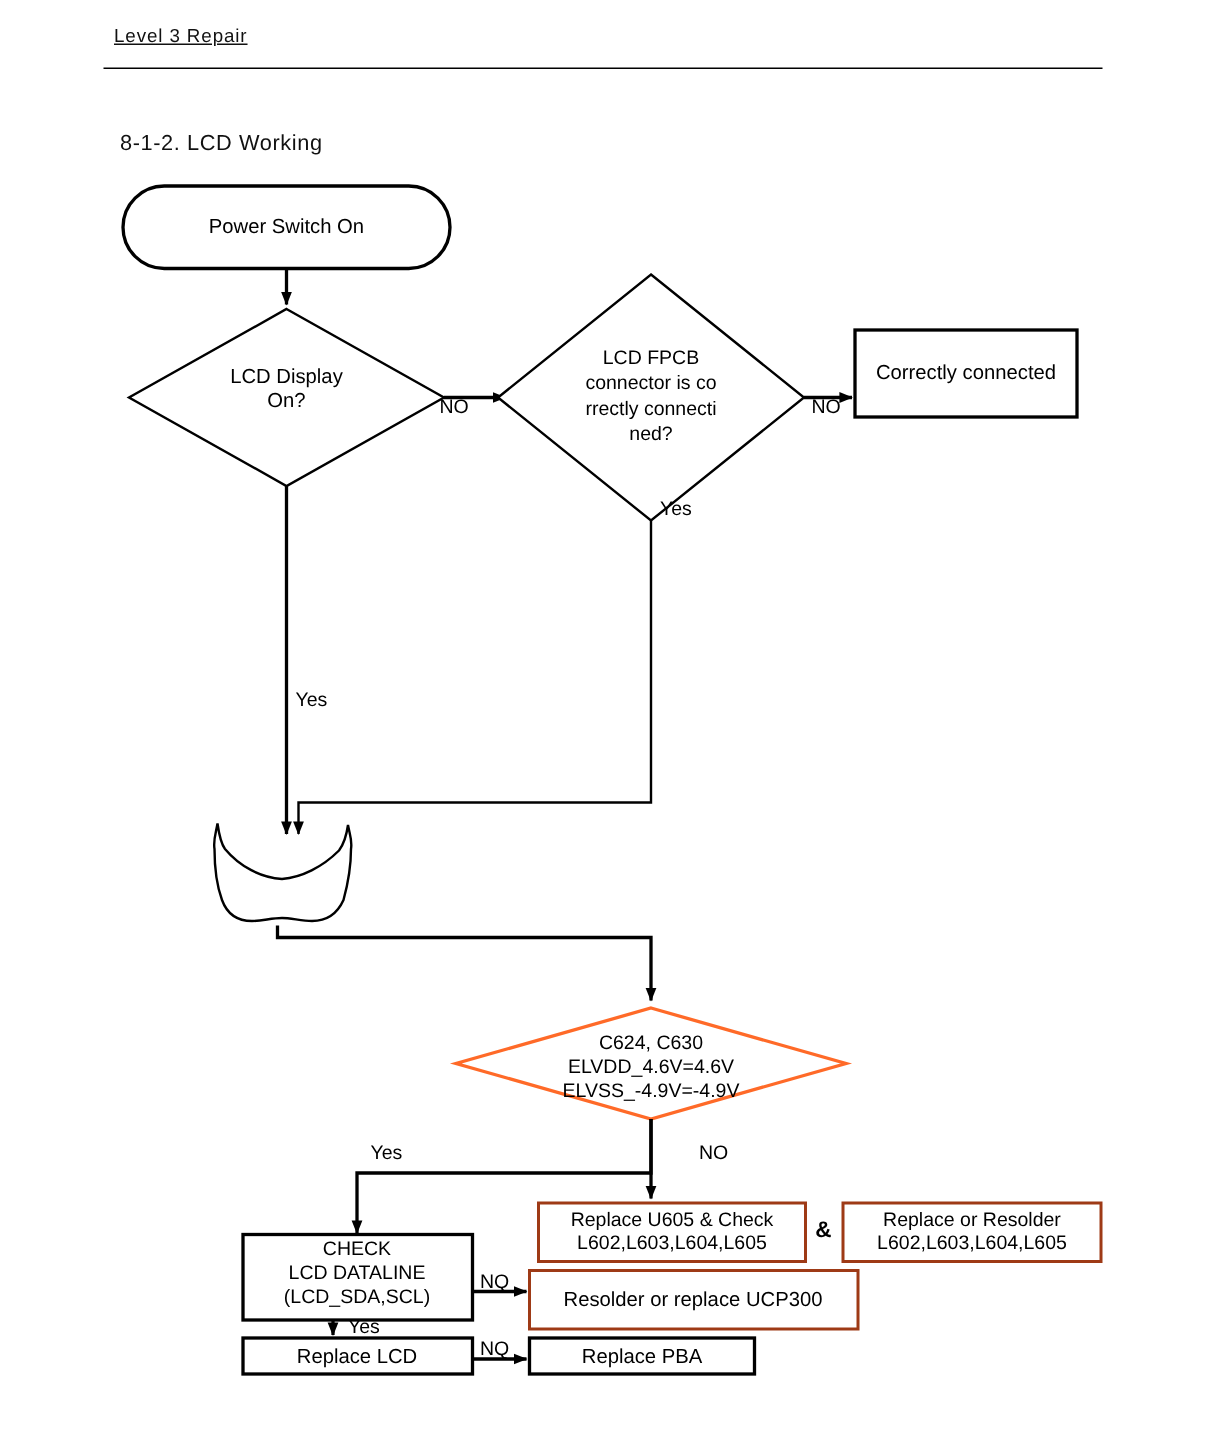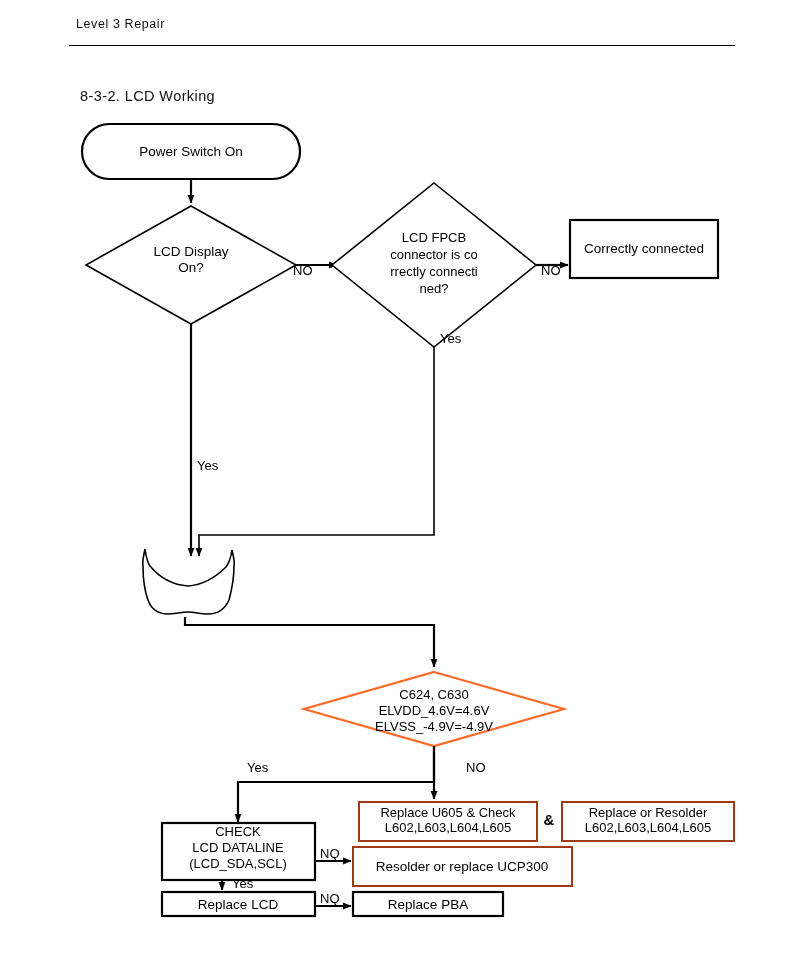--- a/index.html
+++ b/index.html
@@ -21,20 +21,21 @@
     height: 957px;
   }
   .hdr-title {
     position: absolute;
     left: 76px;
     top: 17px;
     font-size: 12.5px;
     letter-spacing: 0.6px;
     color: #111;
     white-space: nowrap;
+    text-decoration: underline;
   }
   .hdr-rule {
     position: absolute;
     left: 69px;
     top: 45px;
     width: 666px;
     height: 1px;
     background: #000000;
   }
   .section-title {
@@ -97,21 +98,21 @@
     stroke-width: 1.6;
   }
 </style>
 </head>
 <body>
 
 <div id="page">
 
   <div class="hdr-title">Level 3 Repair</div>
   <div class="hdr-rule"></div>
-  <div class="section-title">8-3-2. LCD Working</div>
+  <div class="section-title">8-1-2. LCD Working</div>
 
   <svg id="flow" width="804" height="957" viewBox="0 0 804 957">
     <defs>
       <marker id="arrB" markerWidth="10" markerHeight="10" refX="8.4" refY="4" orient="auto" markerUnits="userSpaceOnUse">
         <path d="M0,0.4 L9,4 L0,7.6 z" fill="#000000"></path>
       </marker>
     </defs>
 
     <g>
       <rect class="shape-black" x="82" y="124" width="218" height="55" rx="27.5" ry="27.5"></rect>

